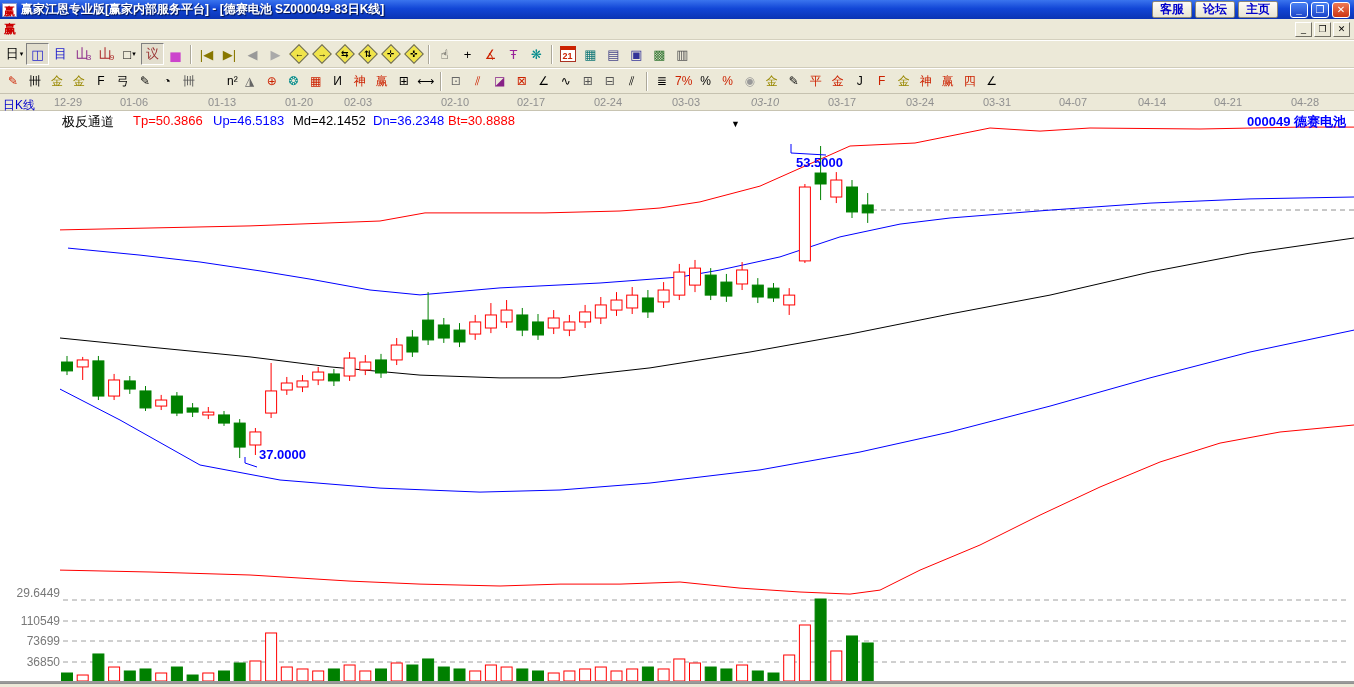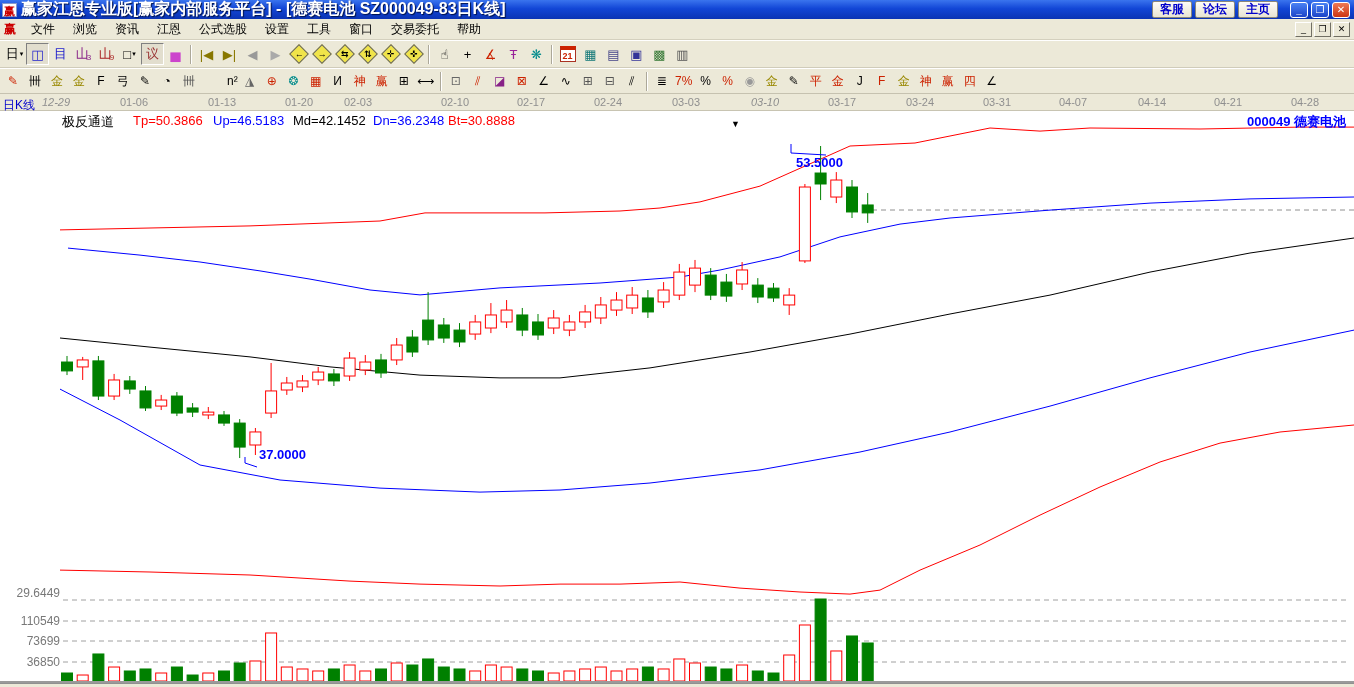--- a/index.html
+++ b/index.html
@@ -4,21 +4,21 @@
 <style>
   html,body{margin:0;padding:0;background:#777;}
   *{box-sizing:border-box;font-family:"Liberation Sans","DejaVu Sans",sans-serif;}
   .window{position:relative;width:1354px;height:687px;background:#fff;overflow:hidden;}
   
   .titlebar{position:absolute;left:0;top:0;width:1354px;height:19px;
     background:linear-gradient(180deg,#3a74ee 0%,#1246d6 45%,#0b34b4 100%);
     display:flex;align-items:center;color:#fff;}
   .titlebar .appicon{width:15px;height:14px;background:#fff;color:#cc0000;font-weight:bold;
     font-size:11px;line-height:14px;text-align:center;margin:0 4px 0 2px;border:1px solid #8899cc;}
-  .titlebar .title{font-size:16px;font-weight:bold;white-space:nowrap;text-shadow:1px 1px 1px #00124a;}
+  .titlebar .title{font-size:12px;font-weight:bold;white-space:nowrap;text-shadow:1px 1px 1px #00124a;}
   .titlebar .tb-right{margin-left:auto;display:flex;align-items:center;gap:3px;padding-right:4px;}
   .tb-linkbtn{height:17px;padding:0 7px;background:linear-gradient(180deg,#fdfcf7,#e8e4d3);
     border:1px solid #8a867a;border-radius:2px;color:#0000cc;font-size:12px;font-weight:bold;
     display:flex;align-items:center;cursor:pointer;}
   .winbtn{width:18px;height:16px;border-radius:3px;border:1px solid #fff;
     background:linear-gradient(180deg,#4a82f4,#1c44c8);color:#fff;font-size:10px;font-weight:bold;
     display:flex;align-items:center;justify-content:center;cursor:pointer;}
   .winbtn.close{background:linear-gradient(180deg,#ee7a55,#cc3512);}
   
   .menubar{position:absolute;left:0;top:19px;width:1354px;height:21px;background:#ece9d8;
@@ -72,21 +72,20 @@
       <div class="tb-linkbtn">主页</div>
       <div style="width:6px"></div>
       <div class="winbtn">_</div>
       <div class="winbtn">❐</div>
       <div class="winbtn close">✕</div>
     </div>
   </div>
 
   <div class="menubar">
     <span class="menu-appicon">赢</span>
-    <span id="menu-items"><span class="menu-item">文件</span><span class="menu-item">浏览</span><span class="menu-item">资讯</span><span class="menu-item">江恩</span><span class="menu-item">公式选股</span><span class="menu-item">设置</span><span class="menu-item">工具</span><span class="menu-item">窗口</span><span class="menu-item">交易委托</span><span class="menu-item">帮助</span></span>
     <span class="mdi-ctrls">
       <span class="mdibtn">_</span>
       <span class="mdibtn">❐</span>
       <span class="mdibtn">✕</span>
     </span>
   </div>
 
   <div class="toolbar toolbar1" id="toolbar1">
       <div class="ic">
         <span style="color: rgb(0, 0, 0);">日</span>
@@ -326,21 +325,21 @@
       </div>
       <div class="ic">
         <span style="color: rgb(204, 34, 0);">四</span>
       </div>
       <div class="ic">
         <span style="color: rgb(0, 0, 0);">∠</span>
       </div>
     </div>
 
   <div class="datestrip" id="datestrip">
-      <span class="d" style="left: 56px; font-style: italic;">12-29</span>
+      <span class="d" style="left: 68px;">12-29</span>
       <span class="d" style="left: 134px;">01-06</span>
       <span class="d" style="left: 222px;">01-13</span>
       <span class="d" style="left: 299px;">01-20</span>
       <span class="d" style="left: 358px;">02-03</span>
       <span class="d" style="left: 455px;">02-10</span>
       <span class="d" style="left: 531px;">02-17</span>
       <span class="d" style="left: 608px;">02-24</span>
       <span class="d" style="left: 686px;">03-03</span>
       <span class="d" style="left: 765px; font-style: italic;">03-10</span>
       <span class="d" style="left: 842px;">03-17</span>

